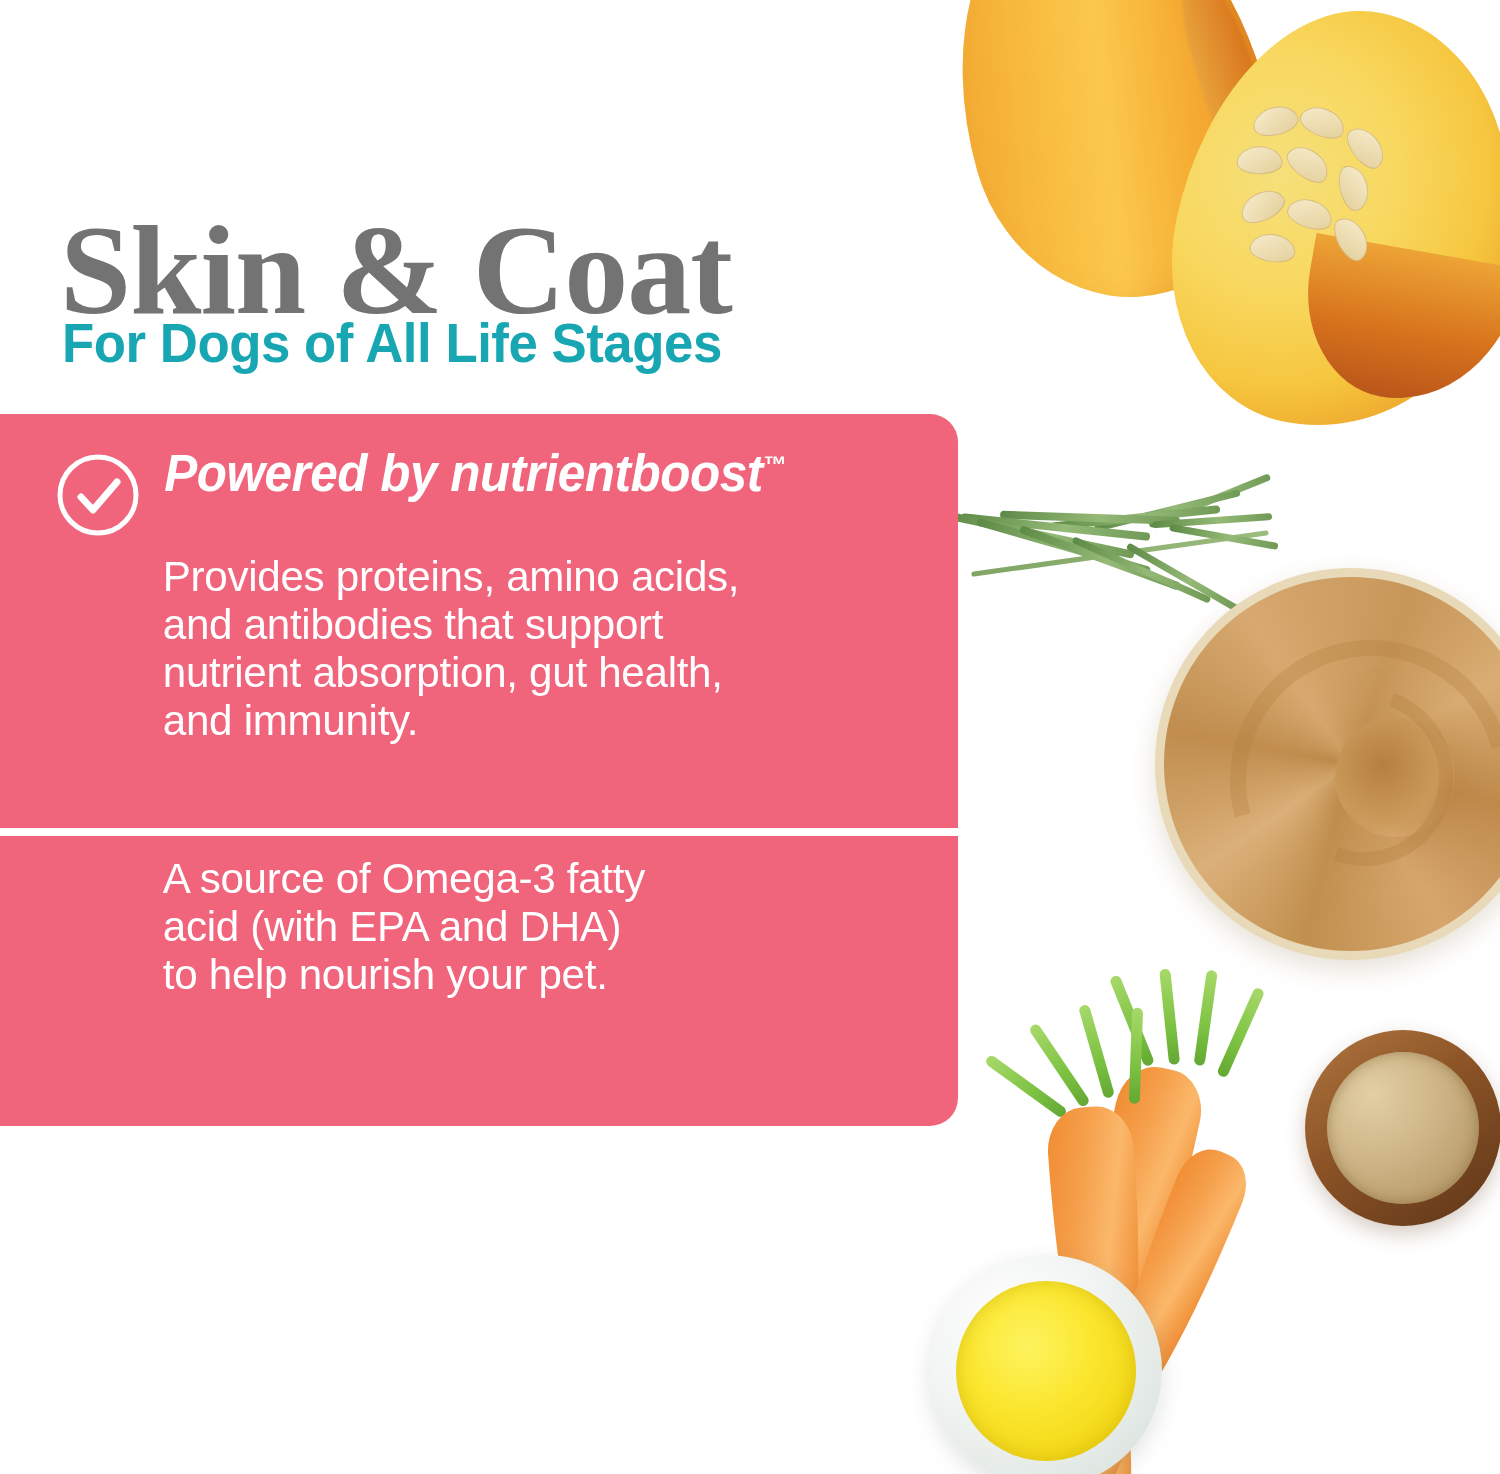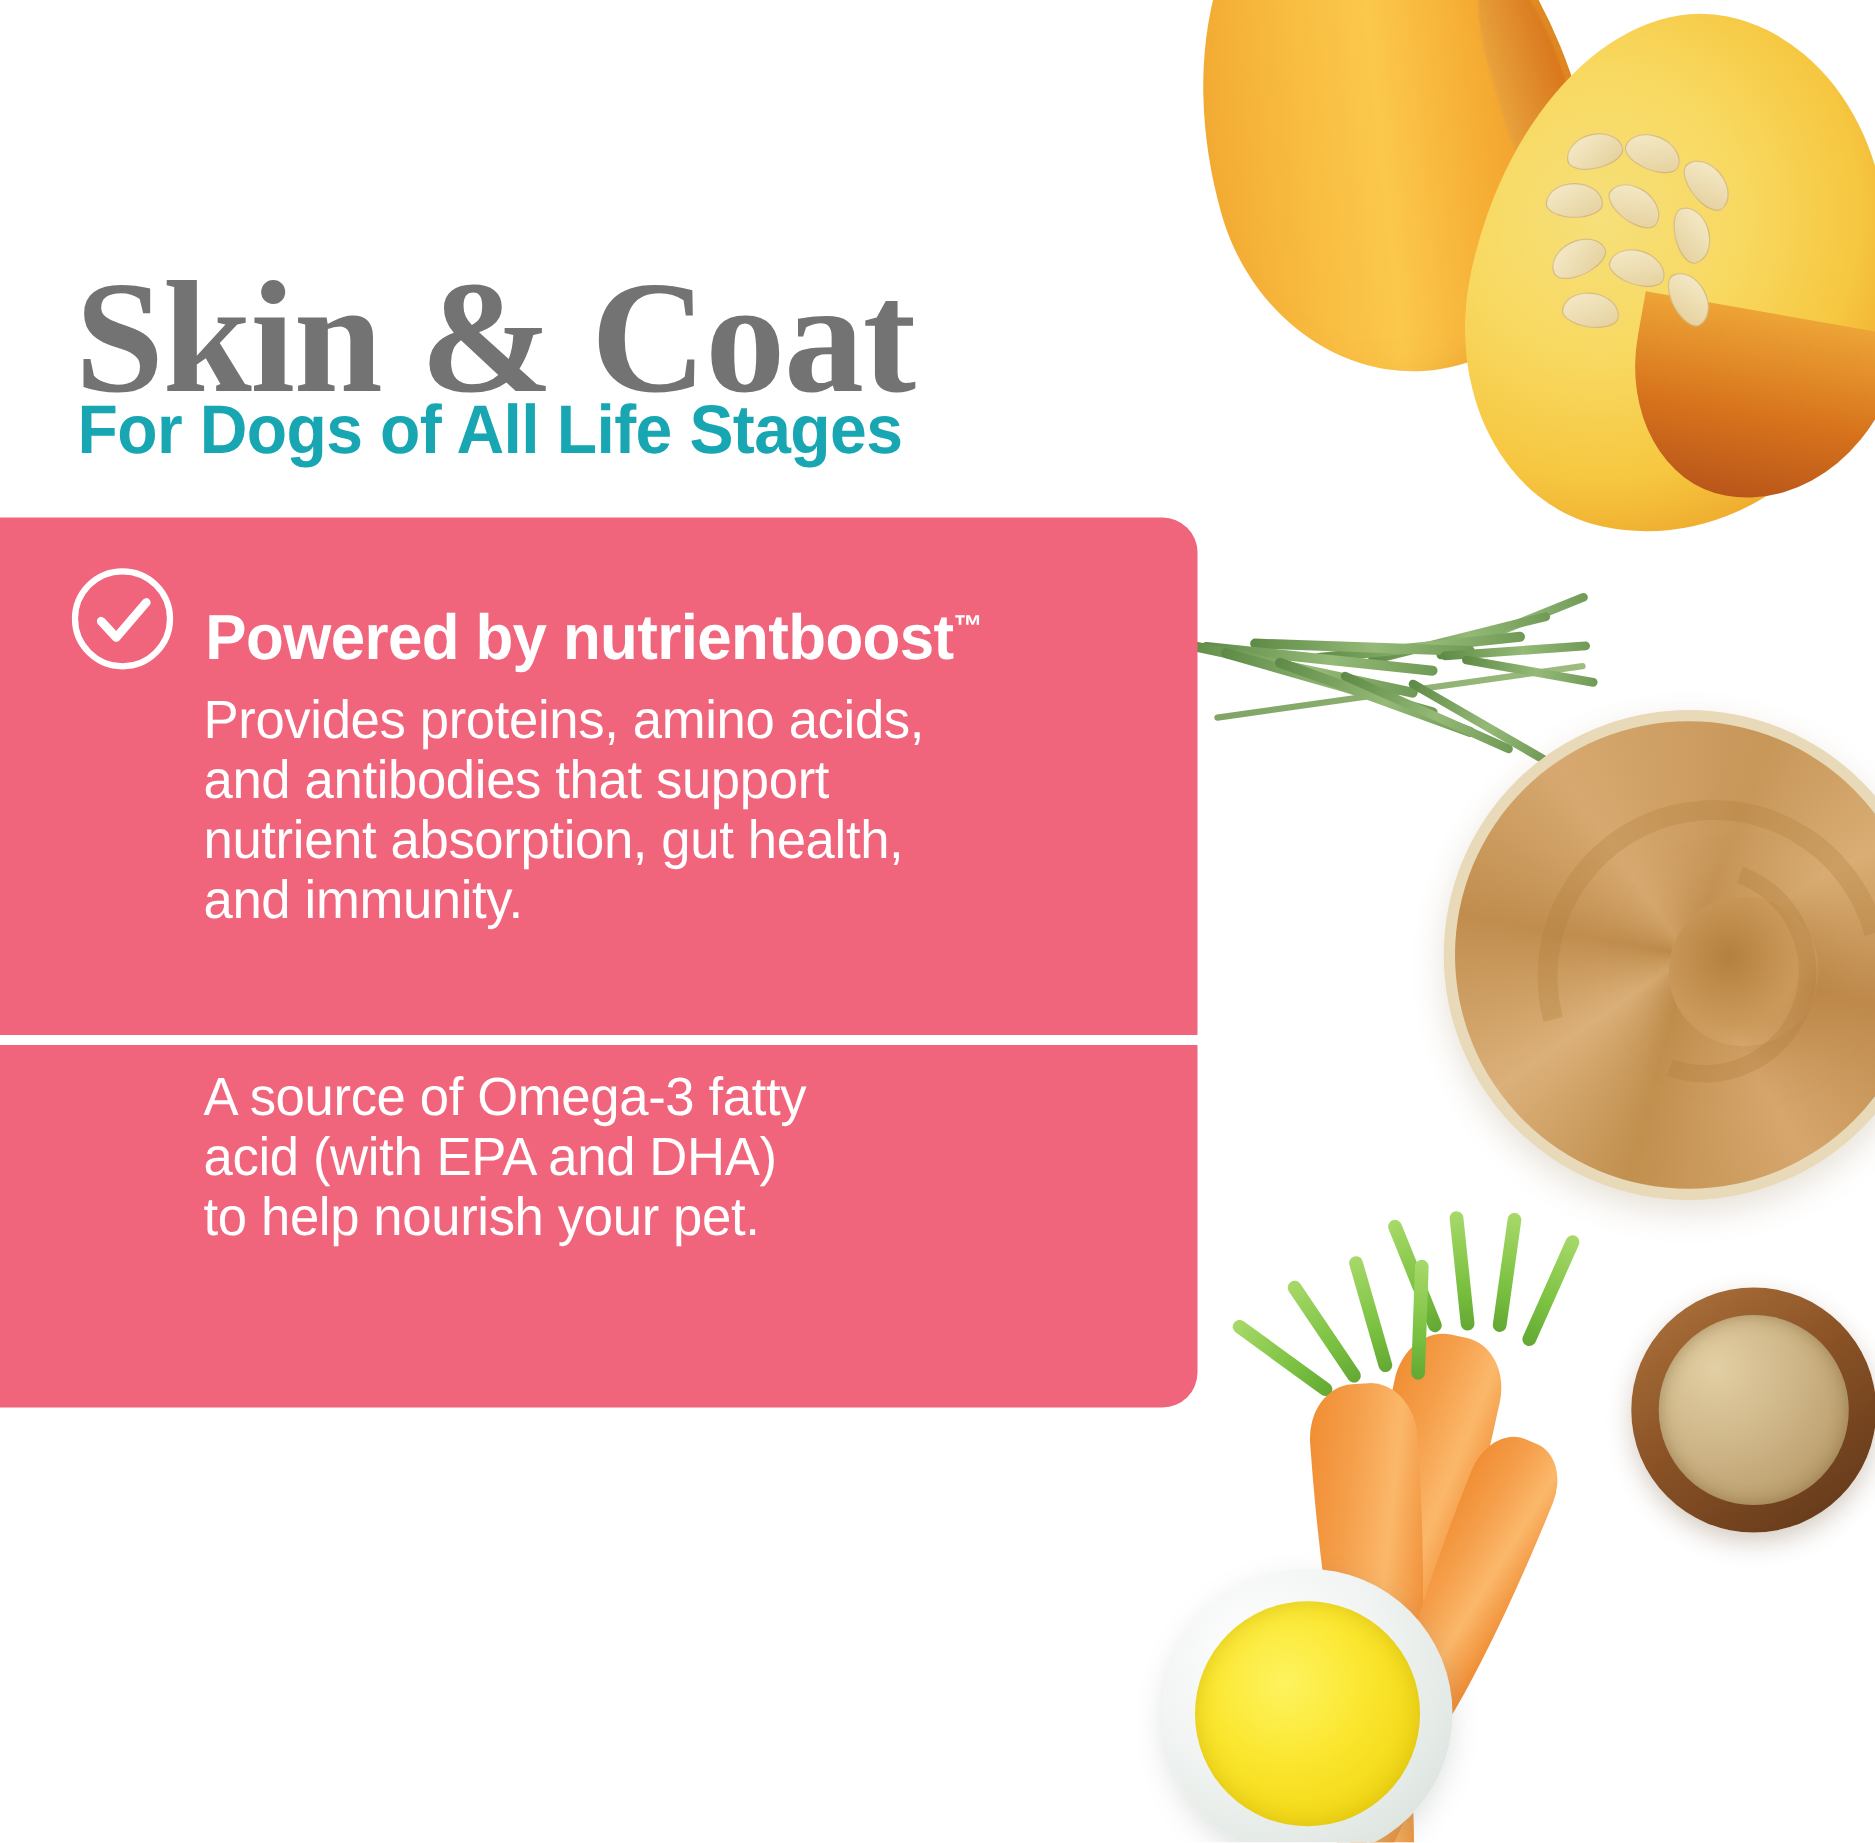--- a/index.html
+++ b/index.html
@@ -61,21 +61,22 @@
   .card.card-2 {
     top: 836px;
     width: 998px;
     height: 290px;
     border-bottom-right-radius: 28px;
   }
 
   .card-head {
     position: relative;
     display: flex;
-    align-items: flex-end;
+    align-items: flex-start;
+    font-style: italic;
   }
   .check-icon {
     flex: 0 0 auto;
     width: 86px;
     height: 86px;
     margin-top: 38px;
   }
   .check-icon svg { display: block; width: 86px; height: 86px; }
 
   .card-heading {

